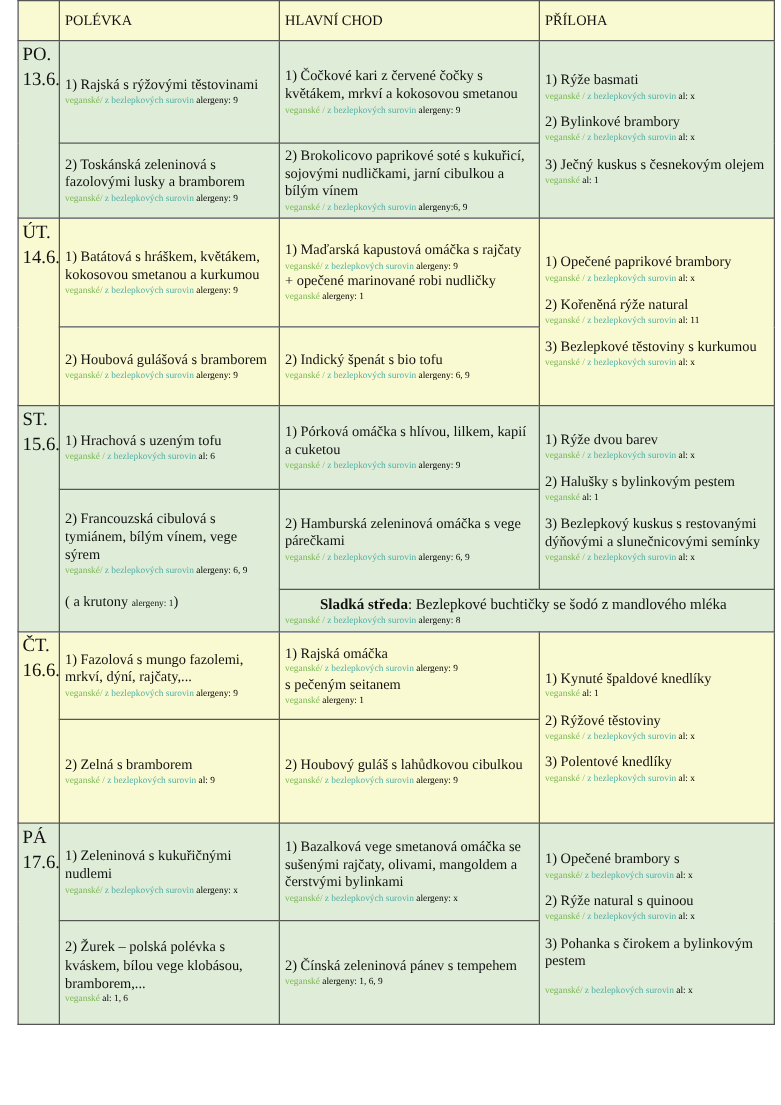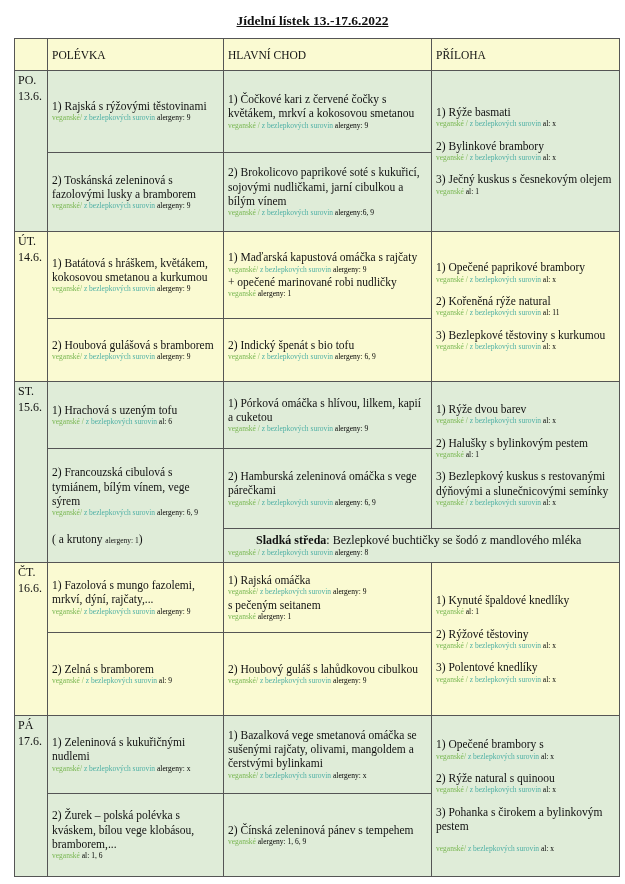--- a/index.html
+++ b/index.html
@@ -28,37 +28,36 @@
     border:1px solid var(--border);
     padding:2px 3px 2px 4px;
     vertical-align:middle;
     overflow:hidden;
   }
   th{
     height:32px;text-align:left;font-weight:normal;font-size:11.5px;
   }
   .green{background:var(--row-green);}
   .yellow{background:var(--row-yellow);}
-  .cell-day{vertical-align:top;font-size:12px;line-height:1.3;padding-left:3px;}
+  .cell-day{vertical-align:top;font-size:15px;line-height:1.3;padding-left:3px;}
   .dish-title{font-size:11.5px;line-height:1.24;}
   .ann{font-size:7.5px;line-height:1.4;}
   .ann .veg{color:var(--vegan);}
   .ann .gf{color:var(--gf);}
   .ann .al{color:#000000;}
   .ann.gap-top{margin-top:11px;}
   .cell-side .seg + .seg{margin-top:9px;}
   .cell-soup .seg + .seg{margin-top:13px;}
   .al-inline{font-size:7.5px;}
   .cell-sweet .dish-title{font-size:12px;margin-left:28px;}
 </style>
 </head>
 <body>
 
 <div class="page">
-  <h1 class="title">Jídelní lístek 13.-17.6.2022</h1>
   <table class="menu">
     <colgroup>
       <col style="width:33px">
         <col style="width:176px">
         <col style="width:208px">
         <col style="width:188px">
     </colgroup>
     <thead>
       <tr>
         <th class="yellow"></th>
@@ -93,21 +92,21 @@
             <div class="seg">
               <div class="dish-title">2) Bylinkové brambory</div>
               <div class="ann"><span class="veg">veganské /</span> <span class="gf">z bezlepkových surovin</span> <span class="al">al: x</span></div>
             </div>
             <div class="seg">
               <div class="dish-title">3) Ječný kuskus s česnekovým olejem</div>
               <div class="ann"><span class="veg">veganské</span> <span class="al">al: 1</span></div>
             </div>
           </td>
         </tr>
-        <tr style="height: 79px;">
+        <tr style="height: 60px;">
           <td class="cell cell-soup green">
             <div class="seg">
               <div class="dish-title">2) Toskánská zeleninová s fazolovými lusky a bramborem</div>
               <div class="ann"><span class="veg">veganské/</span> <span class="gf">z bezlepkových surovin</span> <span class="al">alergeny: 9</span></div>
             </div>
           </td>
           <td class="cell cell-main green">
             <div class="seg">
               <div class="dish-title">2) Brokolicovo paprikové soté s kukuřicí, sojovými nudličkami, jarní cibulkou a bílým vínem</div>
               <div class="ann"><span class="veg">veganské /</span> <span class="gf">z bezlepkových surovin</span> <span class="al">alergeny:6, 9</span></div>

